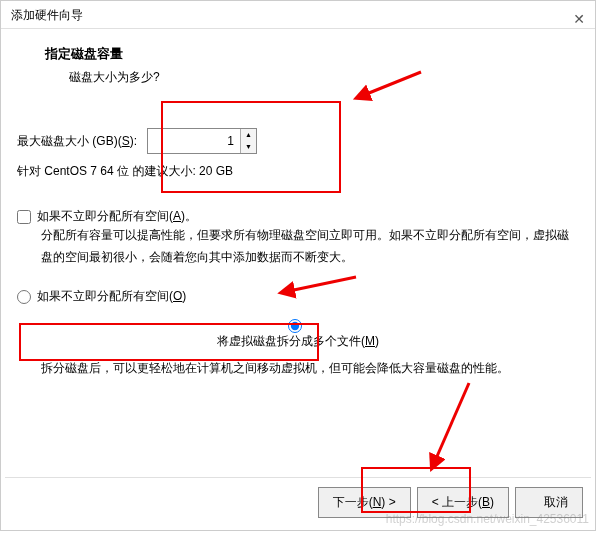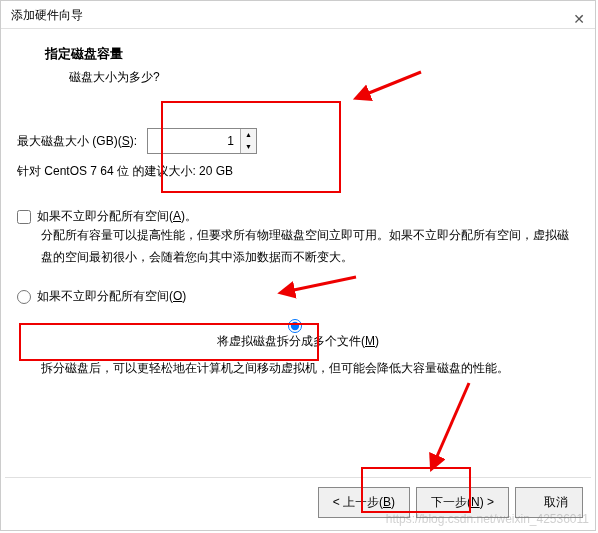--- a/index.html
+++ b/index.html
@@ -91,24 +91,24 @@
         <span>将虚拟磁盘拆分成多个文件(</span><span class="underline">M</span><span>)</span>
       </span>
     </div>
     <div class="desc2">拆分磁盘后，可以更轻松地在计算机之间移动虚拟机，但可能会降低大容量磁盘的性能。</div>
   </div>
 
   <div class="divider"></div>
 
   <div class="buttons">
     <button class="btn">
-      <span>&lt; 上一步(</span><span class="underline">B</span><span>)</span>
+      <span>下一步(</span><span class="underline">N</span><span>) &gt;</span>
     </button>
     <button class="btn">
-      <span>下一步(</span><span class="underline">N</span><span>) &gt;</span>
+      <span>&lt; 上一步(</span><span class="underline">B</span><span>)</span>
     </button>
     <button class="btn cancel">取消</button>
   </div>
 
   <div class="redbox rb1"></div>
   <div class="redbox rb2"></div>
   <div class="redbox rb3"></div>
 
   <div class="arrow" style="left:355px;top:66px;">
     <svg width="70" height="34">

